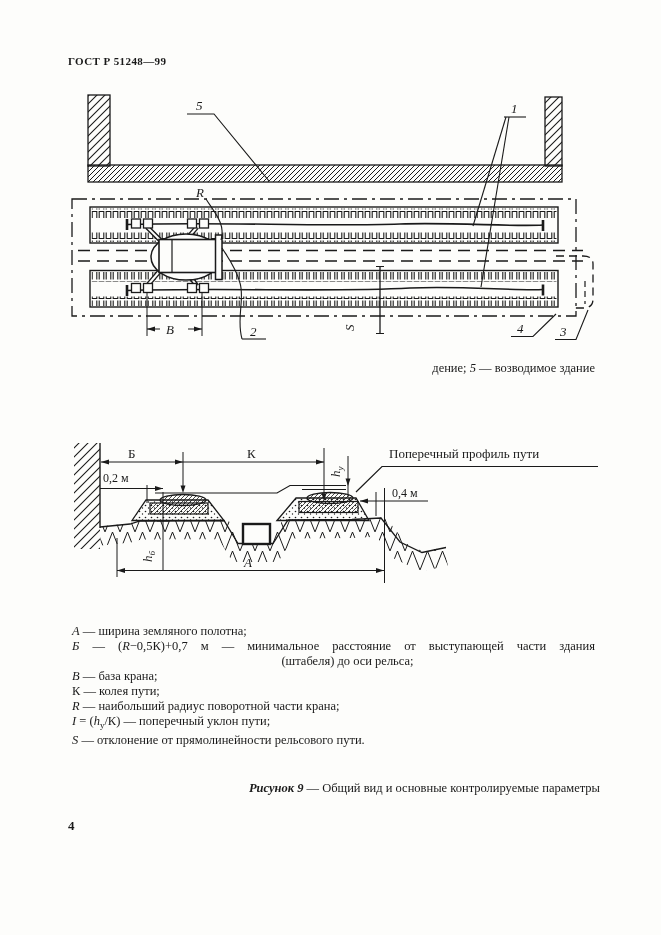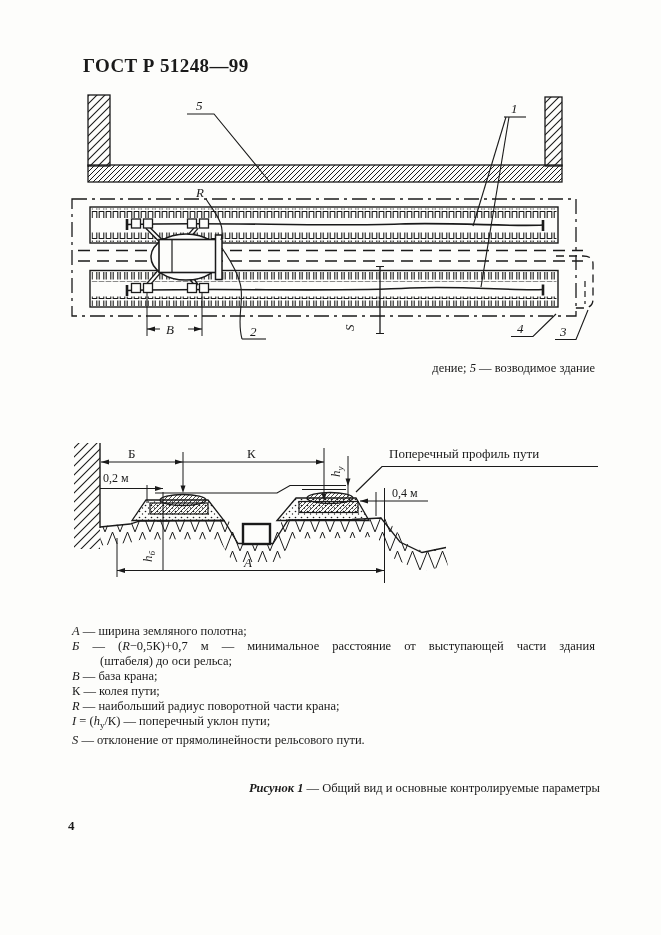--- a/index.html
+++ b/index.html
@@ -1,27 +1,27 @@
 <!DOCTYPE html>
 <html><head>
 <meta charset="utf-8">
 <style>
   html,body{margin:0;padding:0;background:#888;}
   #page{position:relative;width:661px;height:935px;background:#fdfdfb;overflow:hidden;
         font-family:"Liberation Serif",serif;color:#1a1a1a;}
   .abs{position:absolute;}
-  #header{left:68px;top:55px;font-size:19px;font-weight:bold;letter-spacing:.4px;margin-left:15px;}
+  #header{left:68px;top:55px;font-size:11px;font-weight:bold;letter-spacing:.4px;}
   .txtblock{font-size:12.5px;line-height:15px;}
   #plan-caption{left:60px;top:361px;width:535px;}
   #legend{left:72px;top:624px;width:523px;}
   #fig-caption{left:60px;top:781px;width:540px;}
   #page-number{left:68px;top:818px;font-size:13px;font-weight:bold;}
   .just{text-align:justify;text-align-last:justify;}
   .ctr{text-align:right;}
-  .ind{padding-left:28px;}
+  .ind{padding-left:28px;text-align:center;}
   .it{font-style:italic;}
   .bd{font-weight:bold;}
   .sub{font-size:9px;vertical-align:-3px;}
   svg{position:absolute;}
   svg text{font-family:"Liberation Serif",serif;font-size:13px;fill:#1a1a1a;}
   .small{font-size:12px;}
   .lbl-it{font-style:italic;}
   .ln{stroke:#1a1a1a;fill:none;}
 </style>
 </head>
@@ -276,17 +276,17 @@
       <div class="just"><span class="it">Б</span><span> — (</span><span class="it">R</span><span>−0,5К)+0,7 м — минимальное расстояние от выступающей части здания</span></div>
       <div class="ind"><span>(штабеля) до оси рельса;</span></div>
       <div><span class="it">В</span><span> — база крана;</span></div>
       <div><span>К — колея пути;</span></div>
       <div><span class="it">R</span><span> — наибольший радиус поворотной части крана;</span></div>
       <div><span class="it">I</span><span> = (</span><span class="it">h</span><span class="sub">у</span><span>/К) — поперечный уклон пути;</span></div>
       <div><span class="it">S</span><span> — отклонение от прямолинейности рельсового пути.</span></div>
     </div>
 
   <div id="fig-caption" class="abs txtblock">
-    <div class="ctr"><span class="it bd">Рисунок 1</span><span> — Общий вид и основные контролируемые параметры</span></div>
+    <div class="ctr"><span class="it bd">Рисунок 9</span><span> — Общий вид и основные контролируемые параметры</span></div>
   </div>
 
   <div id="page-number" class="abs">4</div>
 </div>
 
 </body></html>

